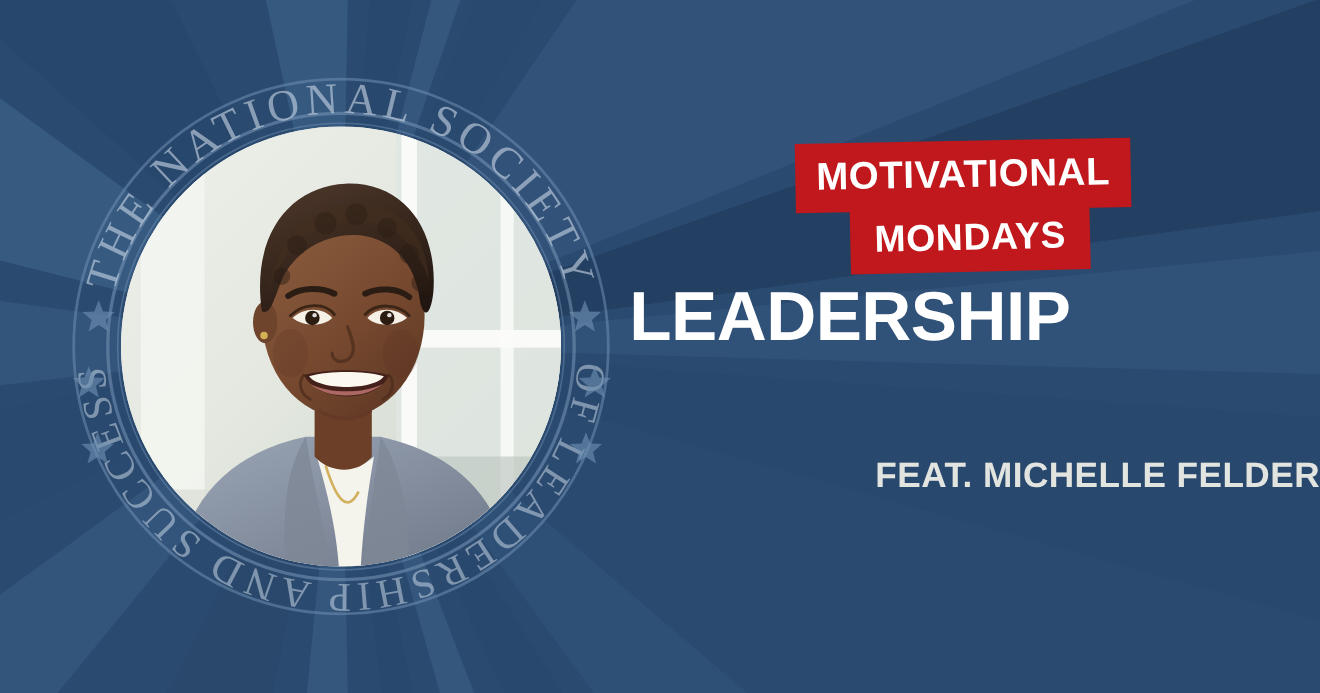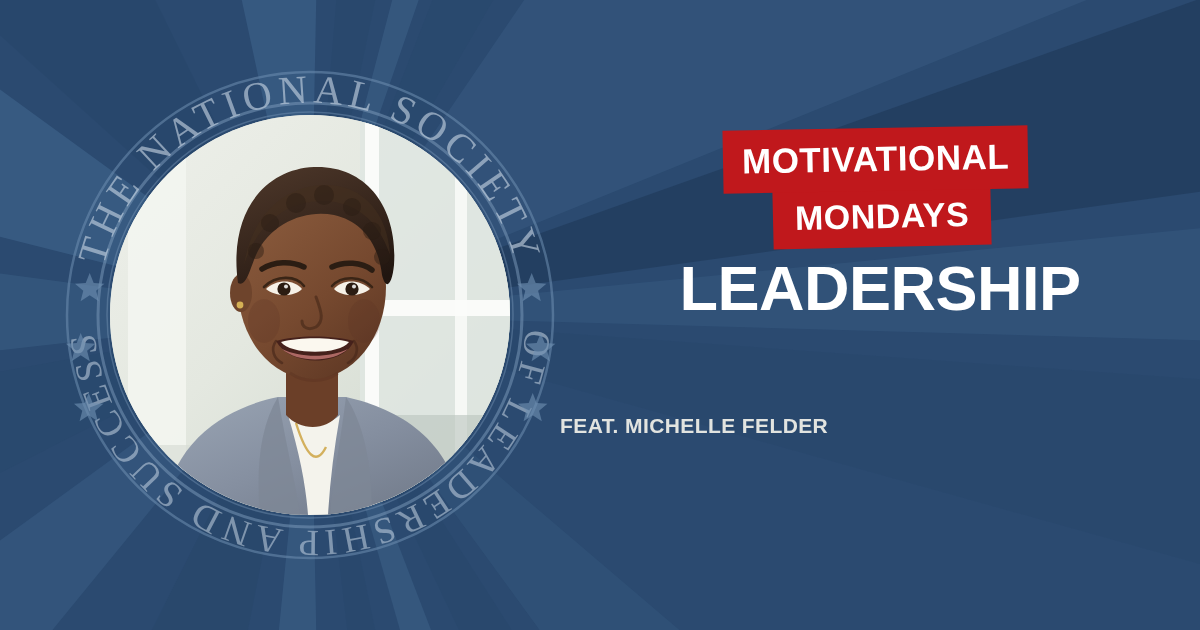--- a/index.html
+++ b/index.html
@@ -75,38 +75,38 @@
     font-size:34px;
     padding:11px 22px 14px 22px;
     transform:rotate(-1.3deg);
     margin-top:-3px;
     margin-left:4px;
     z-index:1;
   }
 
   #headline {
     position:absolute;
-    left:0; right:0; top:252px;
-    text-align:center;
+    left:12px; right:0; top:252px;
+    text-align:left;
     color:#ffffff;
     font-weight:bold;
     font-size:63px;
     line-height:1.155;
     letter-spacing:-0.5px;
     white-space:nowrap;
   }
   #headline .hl-line { display:block; }
 
   #subtitle {
     position:absolute;
     left:0; right:0; top:414px;
-    text-align:left;
+    text-align:right;
     color:#e2e4e0;
     font-weight:bold;
-    font-size:21px;
+    font-size:32px;
     letter-spacing:0.4px;
     white-space:nowrap;
   }
 </style>
 </head>
 <body>
 
 <div id="stage">
 
   <svg id="bg-sunburst" viewBox="0 0 1200 630" preserveAspectRatio="none">

